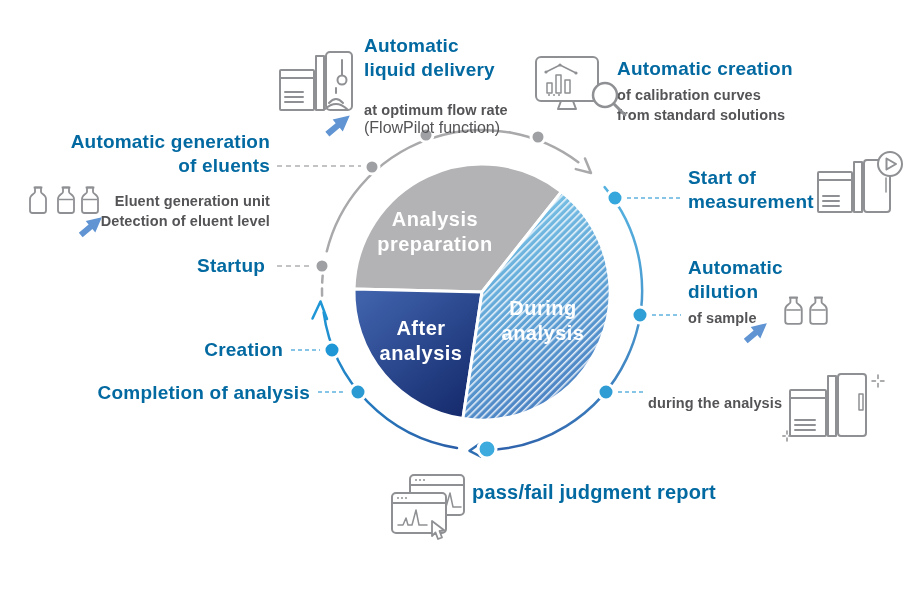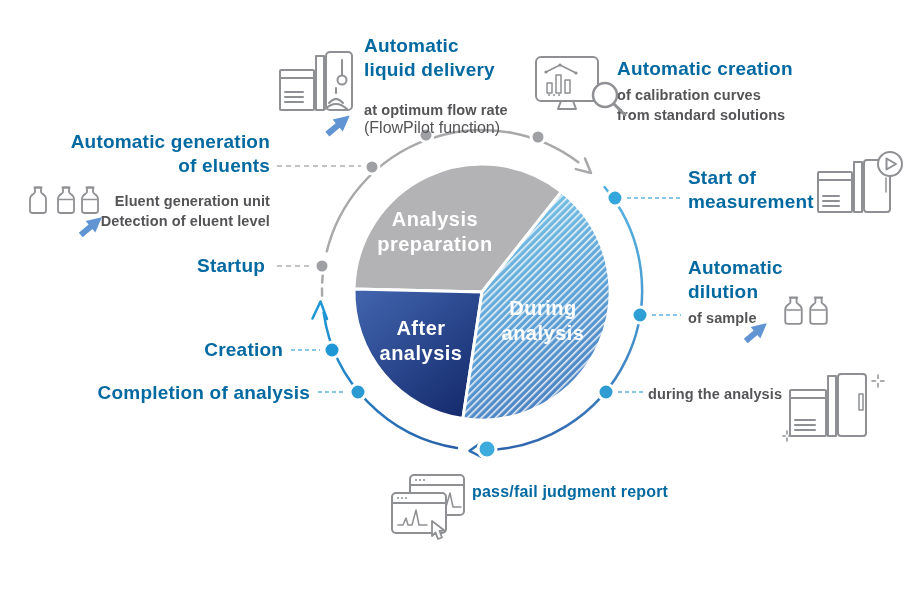--- a/index.html
+++ b/index.html
@@ -1,20 +1,20 @@
 <!DOCTYPE html>
 <html><head>
 <meta charset="utf-8">
 <style>
   html,body{margin:0;padding:0;background:#fff;}
   .canvas{position:relative;width:912px;height:602px;background:#ffffff;overflow:hidden;
           font-family:"Liberation Sans",sans-serif;color:#545457;}
   .abs{position:absolute;}
   .t-title{font-size:19px;font-weight:700;color:#0369a1;letter-spacing:.2px;line-height:24px;white-space:pre-line;}
-  .t-big{font-size:16px;text-align:right;}
+  .t-big{font-size:20px;text-align:right;}
   .t-sub{font-size:14.5px;font-weight:700;color:#545457;line-height:20px;white-space:pre-line;letter-spacing:.1px;}
   .t-note{font-size:16px;font-weight:400;color:#545457;line-height:16px;}
   .right-align{text-align:right;}
   .pie-label{position:absolute;color:#ffffff;font-size:20px;font-weight:700;letter-spacing:.5px;
              line-height:25px;text-align:center;transform:translateX(-50%);white-space:pre-line;}
   svg{display:block;}
 </style>
 </head>
 <body>
 
@@ -135,21 +135,21 @@
   <div class="abs t-title" style="left:688px;top:166px">Start of
 measurement</div>
 
   <div class="abs" style="left:688px;top:256px">
     <div class="t-title">Automatic
 dilution</div>
     <div class="t-sub" style="margin-top:4px">of sample</div>
   </div>
 
   <div class="abs" style="left:648px;top:381px">
-    <div class="t-sub" style="margin-top:3px">during the analysis</div>
+    <div class="t-sub" style="margin-top:12px">during the analysis</div>
   </div>
 
   <div class="abs" style="left:472px;top:478px">
     <div class="t-title t-big" style="margin-top:2px">pass/fail judgment report</div>
   </div>
 
   <svg class="abs" style="left:276px;top:40px" width="80" height="80" viewBox="0 0 80 80" fill="none" stroke="#8f9093" stroke-width="2" stroke-linejoin="round" stroke-linecap="round">
     <rect x="4" y="30" width="34" height="40" rx="1"></rect>
     <line x1="4" y1="38" x2="38" y2="38"></line>
     <line x1="9" y1="52" x2="27" y2="52"></line>

